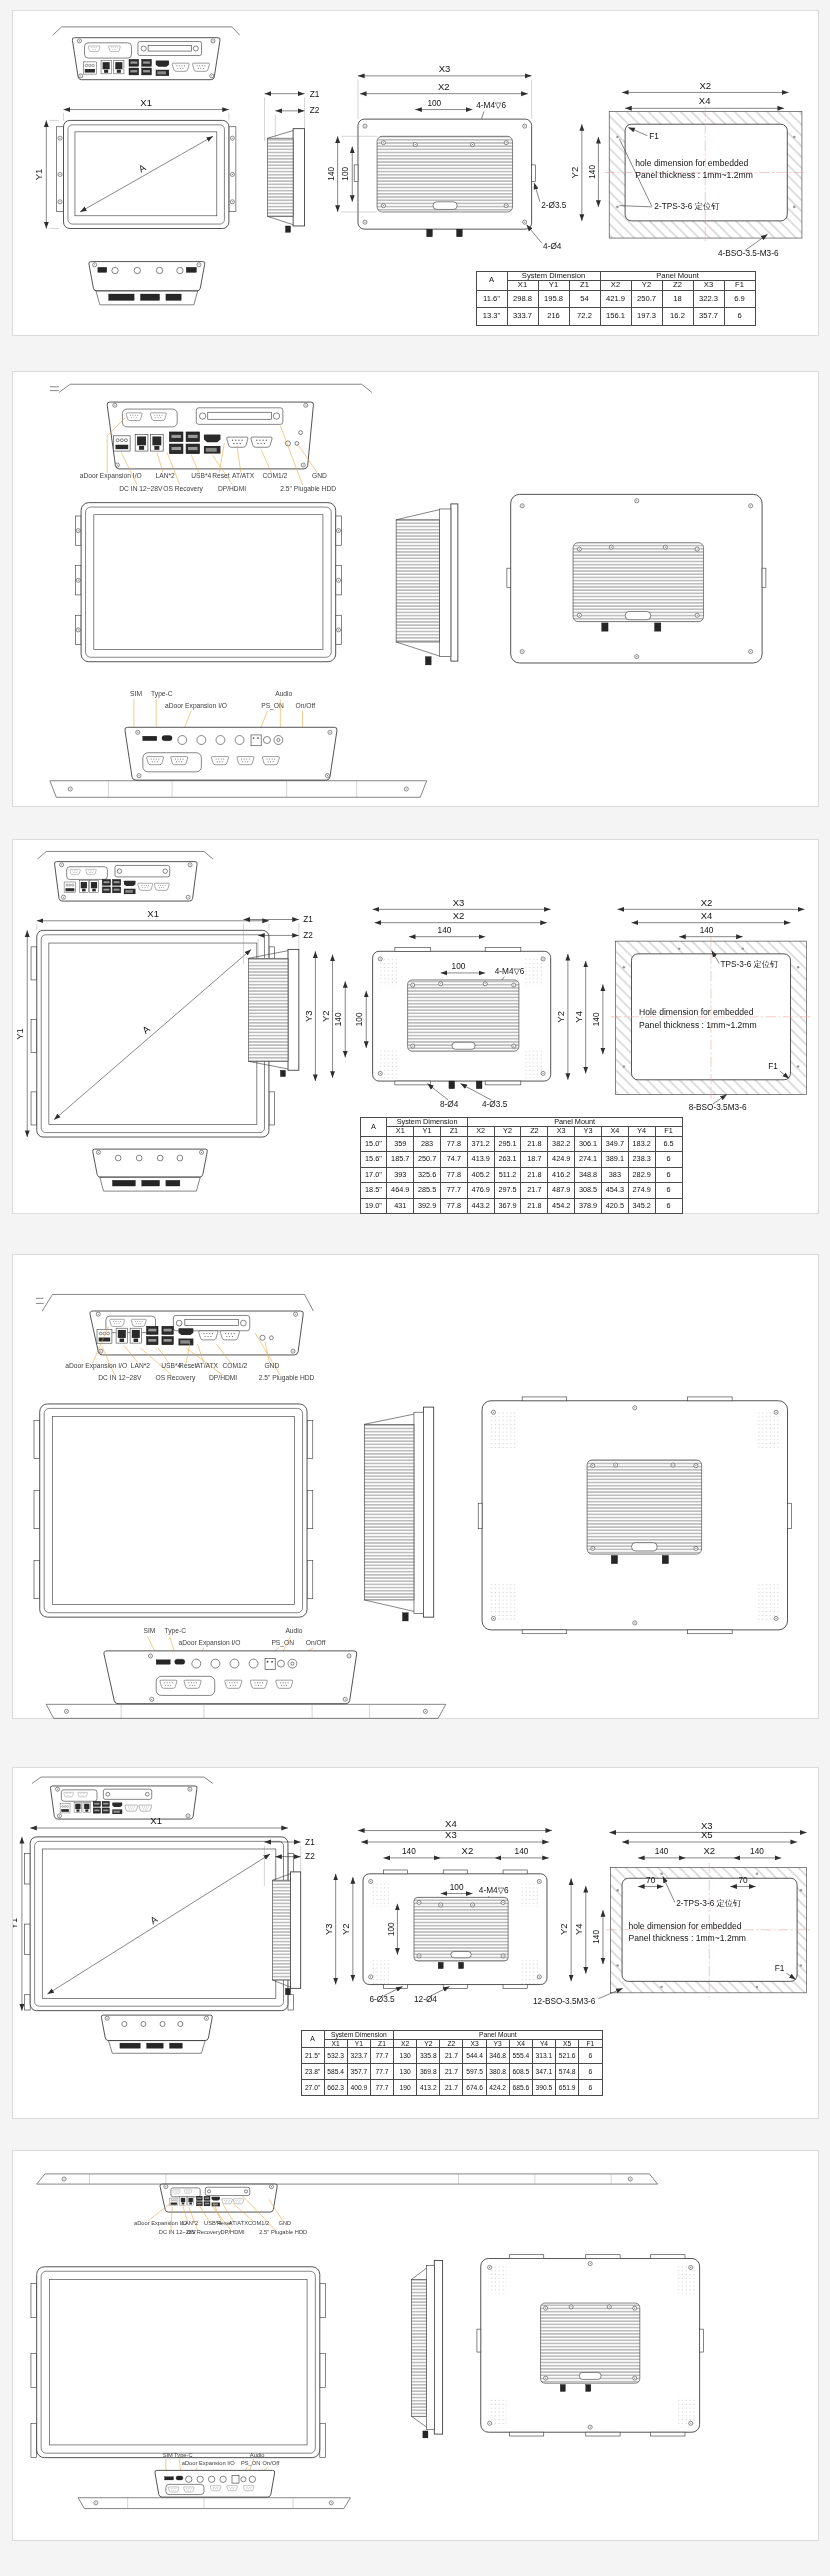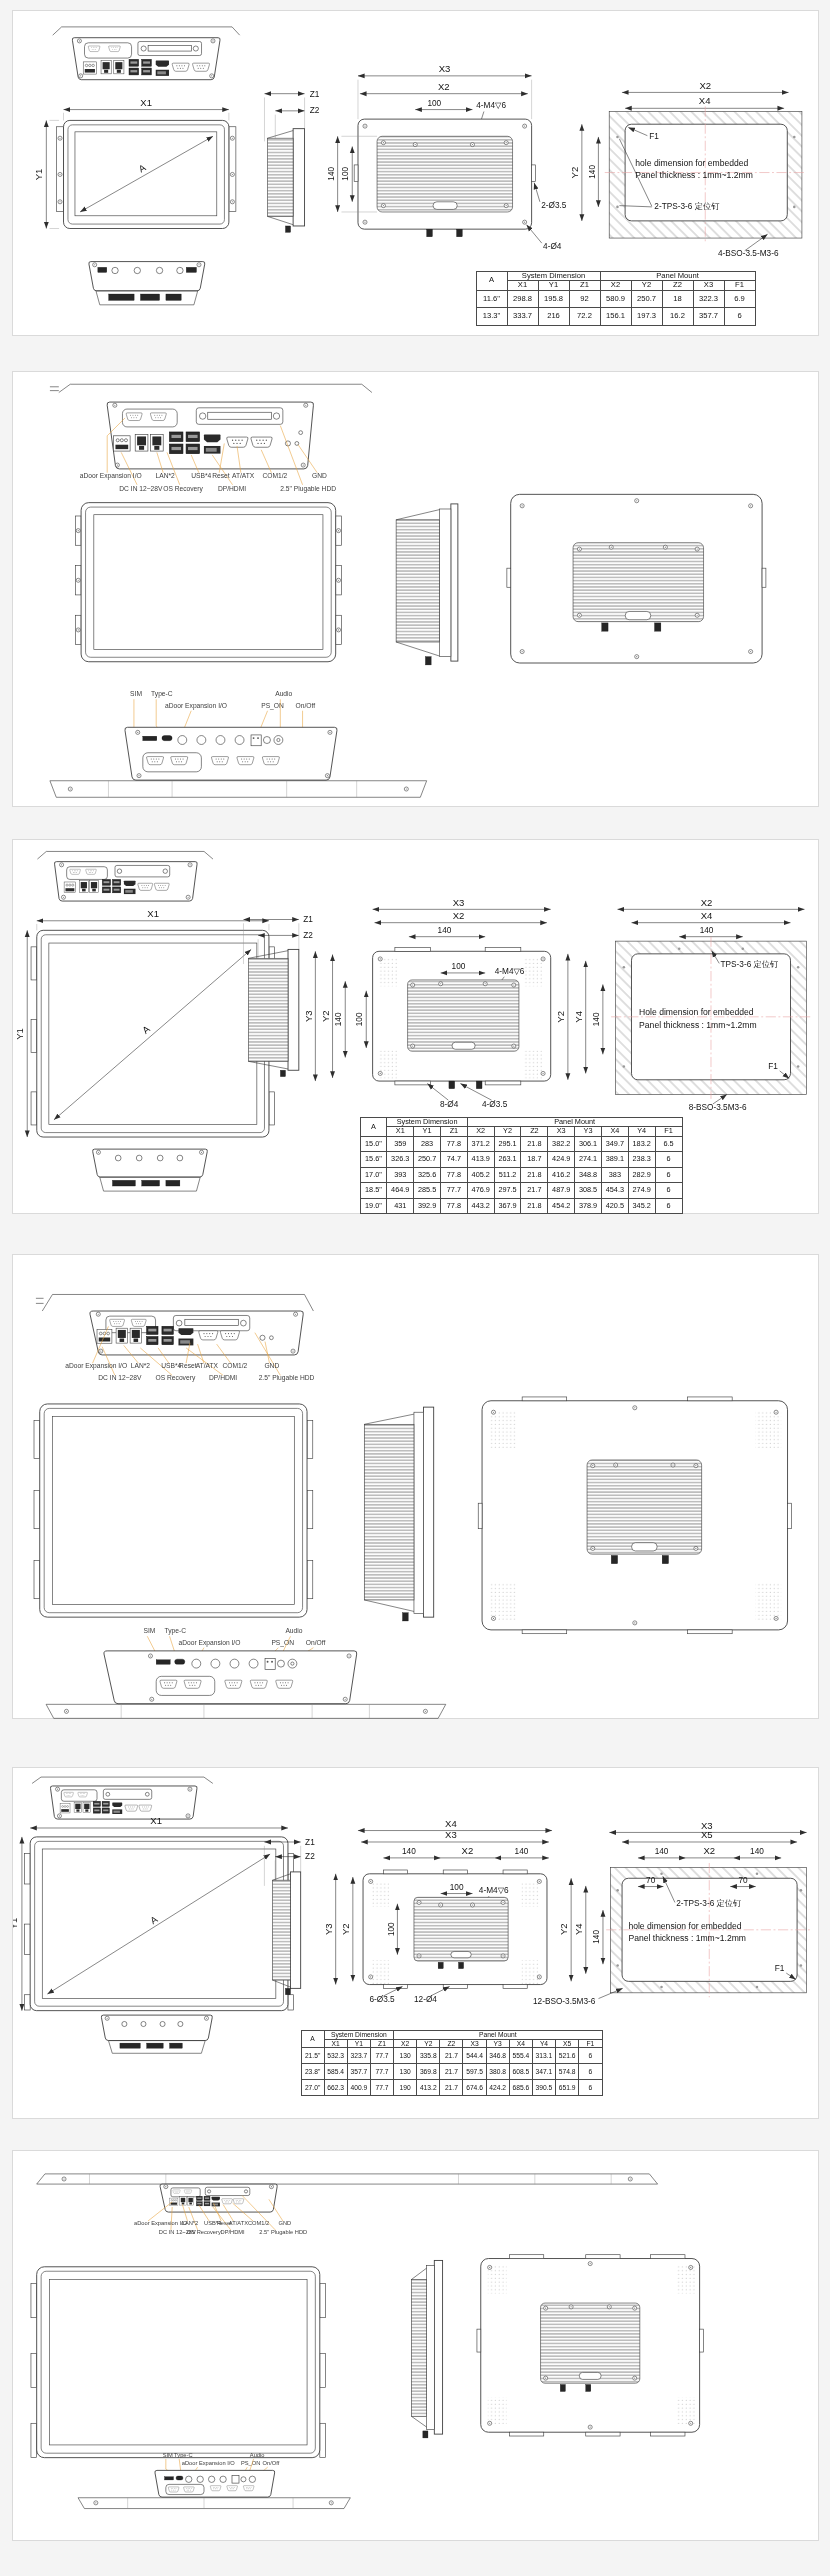--- a/index.html
+++ b/index.html
@@ -260,22 +260,22 @@
             <th>Z2</th>
             <th>X3</th>
             <th>F1</th>
           </tr>
         </thead>
         <tbody>
           <tr>
             <td>11.6"</td>
             <td>298.8</td>
             <td>195.8</td>
-            <td>92</td>
-            <td>580.9</td>
+            <td>54</td>
+            <td>421.9</td>
             <td>250.7</td>
             <td>18</td>
             <td>322.3</td>
             <td>6.9</td>
           </tr>
           <tr>
             <td>13.3"</td>
             <td>333.7</td>
             <td>216</td>
             <td>72.2</td>
@@ -615,21 +615,21 @@
             <td>295.1</td>
             <td>21.8</td>
             <td>382.2</td>
             <td>306.1</td>
             <td>349.7</td>
             <td>183.2</td>
             <td>6.5</td>
           </tr>
           <tr>
             <td>15.6"</td>
-            <td>326.3</td>
+            <td>185.7</td>
             <td>250.7</td>
             <td>74.7</td>
             <td>413.9</td>
             <td>263.1</td>
             <td>18.7</td>
             <td>424.9</td>
             <td>274.1</td>
             <td>389.1</td>
             <td>238.3</td>
             <td>6</td>

